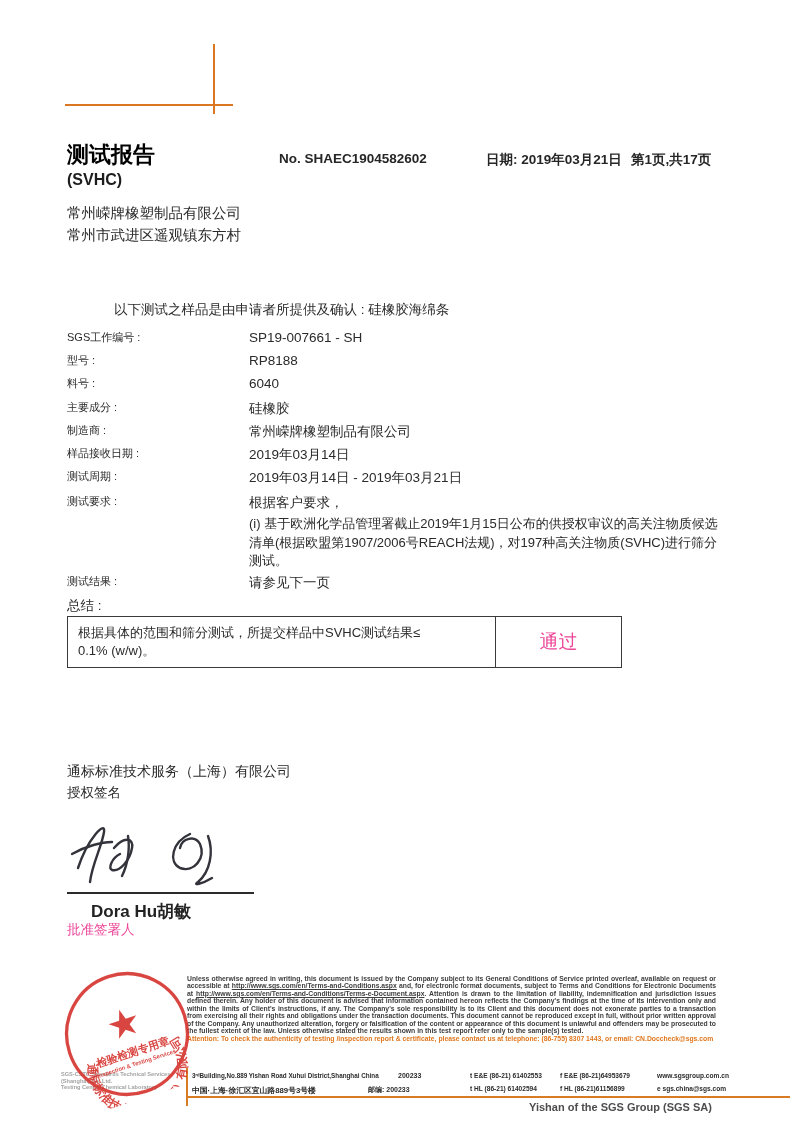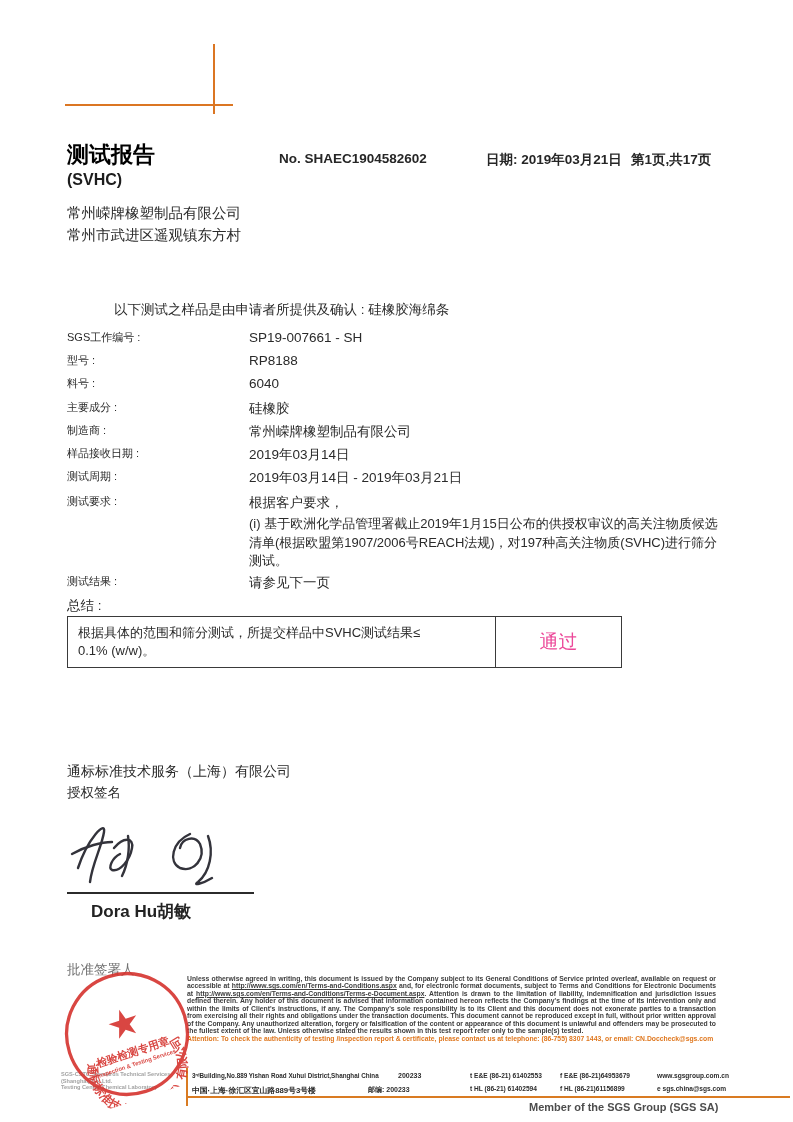--- a/index.html
+++ b/index.html
@@ -33,21 +33,21 @@
   .summary-label { left:67px; top:597px; font-size:13.5px; color:#2a2a2a; }
   .summary-table { left:67px; top:616px; width:555px; display:flex; border:1.5px solid #3a3a3a; background:#fff; }
   .summary-text { flex:1; padding:7px 10px; font-size:13px; color:#2a2a2a; }
   .summary-result { width:126px; border-left:1.5px solid #3a3a3a; display:flex; align-items:center; justify-content:center; font-size:19px; color:#ec4899;margin-left:36px; }
 
   .sig-company { left:67px; top:763px; font-size:14px; color:#2a2a2a; }
   .sig-auth { left:67px; top:784px; font-size:13.5px; color:#2a2a2a; }
   .sig-svg { left:62px; top:810px; }
   .sig-line { left:67px; top:892px; width:187px; height:2px; background:#2b2b2b; }
   .signer { left:67px; top:900px; font-size:17px; font-weight:600; color:#222;margin-left:24px; }
-  .signer-role { left:67px; top:921px; font-size:13.5px; color:#737373;margin-top:40px; }
+  .signer-role { left:67px; top:921px; font-size:13.5px; color:#ec4899; }
 
   
   .footer-co { left:61px; top:1071px; width:130px; font-size:5.6px; line-height:6.6px; color:#a2a2a2; font-weight:600; }
   .legal { left:187px; top:975px; width:529px; }
   .legal p { font-size:6.8px; line-height:7.45px; text-align:justify; font-weight:700; color:#3d3d3d; }
   .legal p.attention { color:#df761c; }
   .legal .lnk { text-decoration:underline; }
   .addr-vline { left:186px; top:1068px; width:2px; height:38px; background:#d97b22; }
   .addr { font-weight:600; color:#2c2c2c; white-space:nowrap; }
   .a-en { top:1072px; font-size:6.3px; }
@@ -165,15 +165,15 @@
   <span class="abs addr a-en" style="left:470px; font-size:6.6px">t E&amp;E (86-21) 61402553</span>
   <span class="abs addr a-en" style="left:560px; font-size:6.6px">f E&amp;E (86-21)64953679</span>
   <span class="abs addr a-en" style="left:657px; font-size:6.6px">www.sgsgroup.com.cn</span>
   <span class="abs addr a-cn" style="left:192px">中国·上海·徐汇区宜山路889号3号楼</span>
   <span class="abs addr a-cn" style="left:368px; font-size:7px">邮编: 200233</span>
   <span class="abs addr a-cn" style="left:470px; font-size:6.6px">t HL (86-21) 61402594</span>
   <span class="abs addr a-cn" style="left:560px; font-size:6.6px">f HL (86-21)61156899</span>
   <span class="abs addr a-cn" style="left:657px; font-size:6.6px">e  sgs.china@sgs.com</span>
 
   <div class="abs footer-rule"></div>
-  <div class="abs member">Member of the SGS Group (SGS SA)</div>
+  <div class="abs member">Yishan of the SGS Group (SGS SA)</div>
 
 </div>
 
 </body></html>

